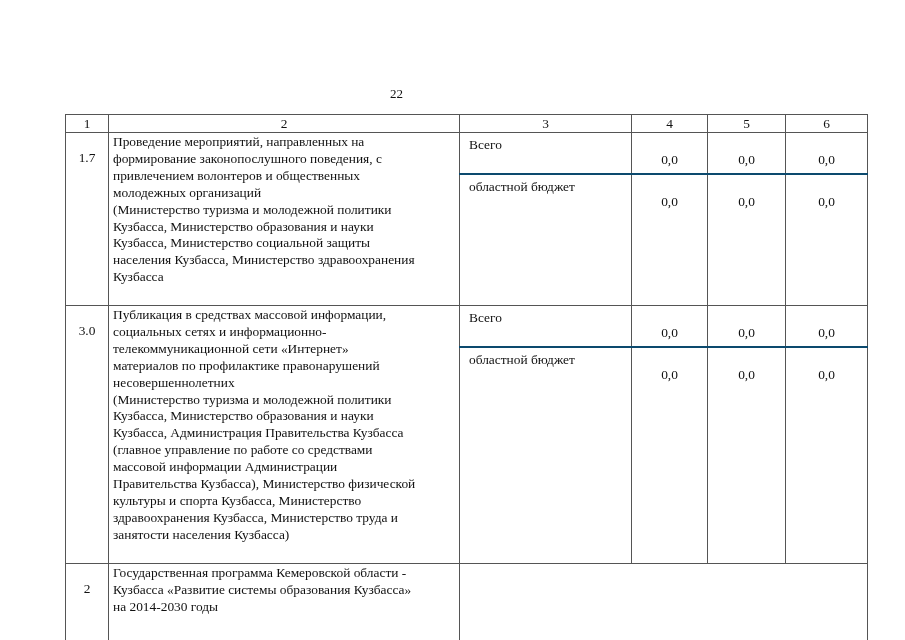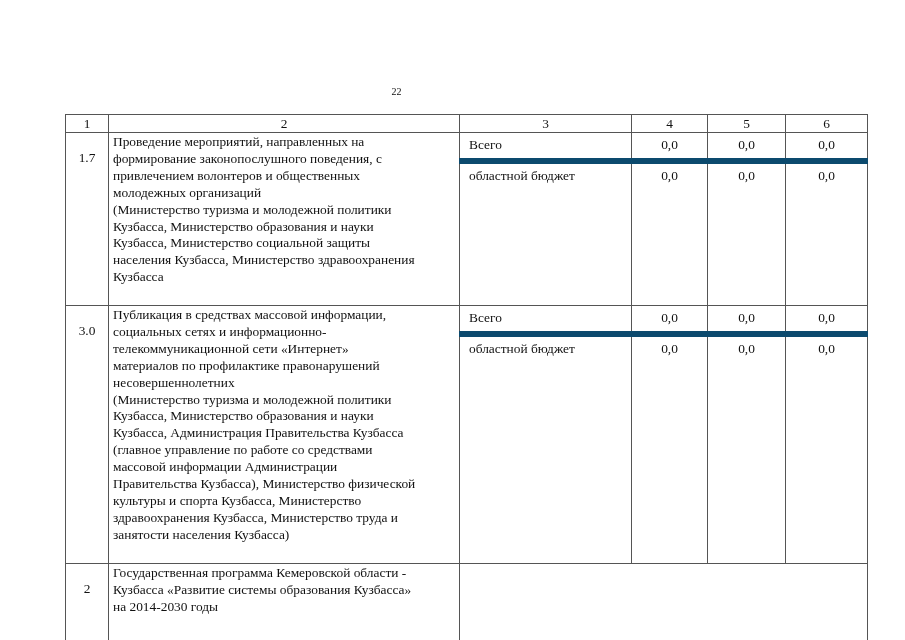--- a/index.html
+++ b/index.html
@@ -1,26 +1,26 @@
 <!DOCTYPE html>
 <html><head>
 <meta charset="utf-8">
 <style>
   html, body { margin:0; padding:0; background:#fff; }
   body { width:905px; height:640px; position:relative; overflow:hidden;
          font-family:"Liberation Serif", serif; color:#111; font-size:13.4px; }
-  .page-num { position:absolute; left:0; width:793px; top:86px; text-align:center; font-size:10px; }
+  .page-num { position:absolute; left:0; width:793px; top:86px; text-align:center; font-size:13px; }
   table { position:absolute; left:65px; top:114px; border-collapse:collapse; table-layout:fixed; width:802px; }
   td { border:1px solid #555; vertical-align:top; padding:0; line-height:16.9px; }
   .hdr td { text-align:center; height:17px; line-height:17px; }
   .num { text-align:center; padding-top:17px; }
   .desc { padding:1px 3px 0 4px; white-space:pre-line;margin-left:43px; }
   .src { padding:4px 8px 0 9px; }
-  .val { text-align:center; padding-top:4px; }
-  .sub-top { height:21px; border-bottom:6px solid #0c4a6e; }
+  .val { text-align:center; padding-top:19px; }
+  .sub-top { height:21px; border-bottom:2px solid #0c4a6e; }
 </style>
 </head>
 <body>
 
 <div class="page-num">22</div>
 
 <table>
   <colgroup>
     <col style="width:43px">
       <col style="width:351px">

